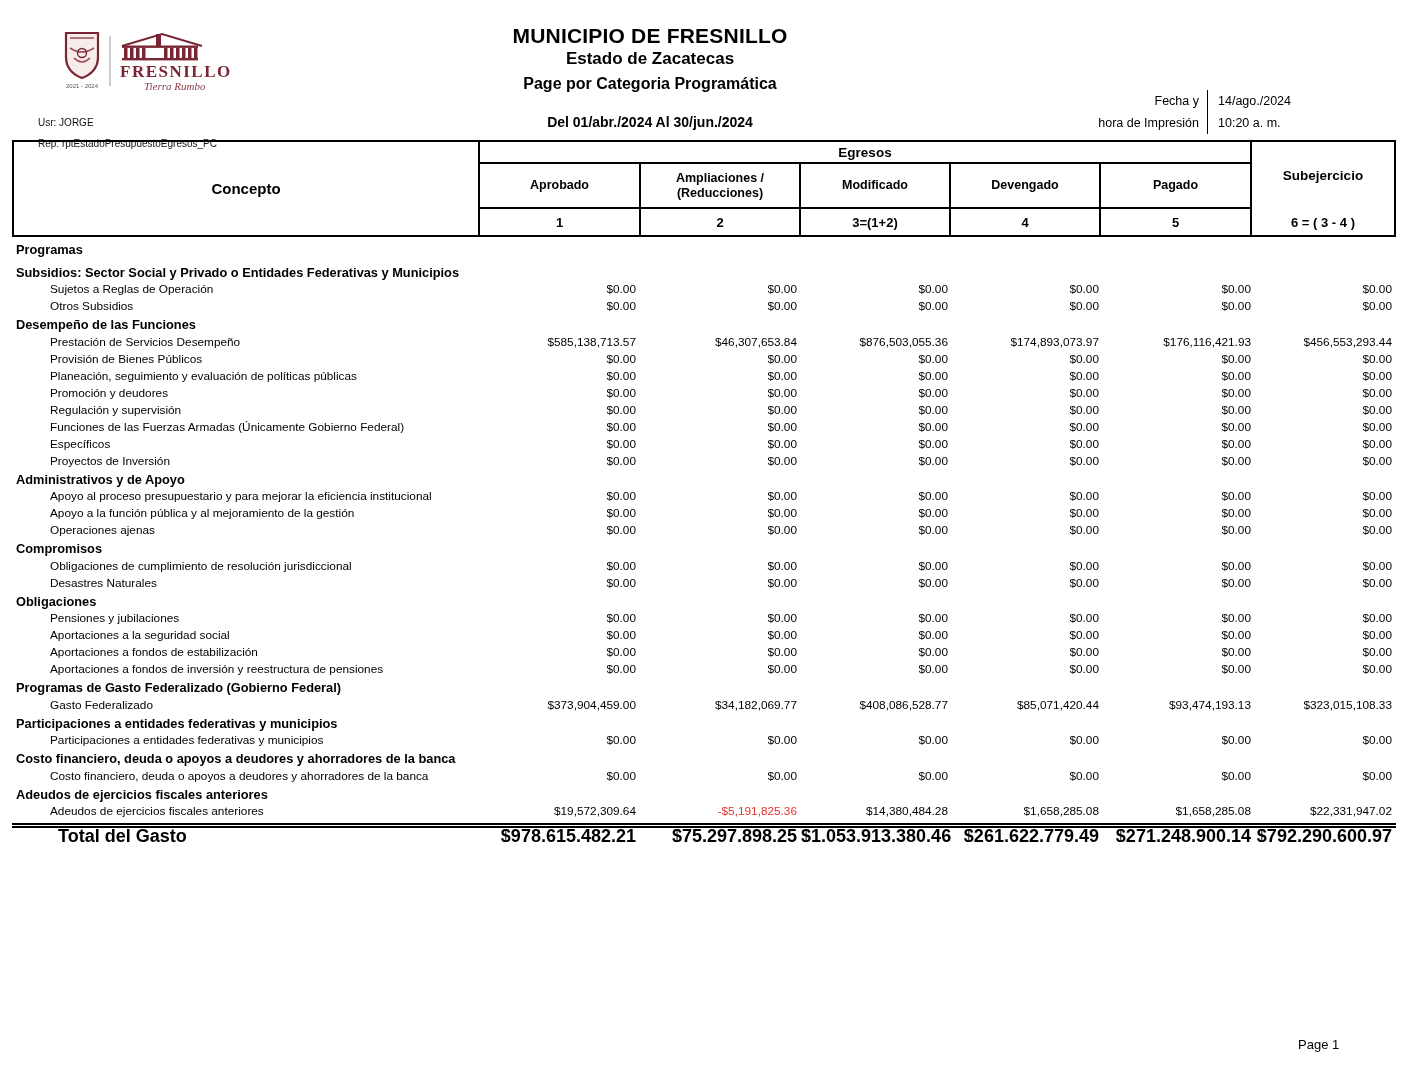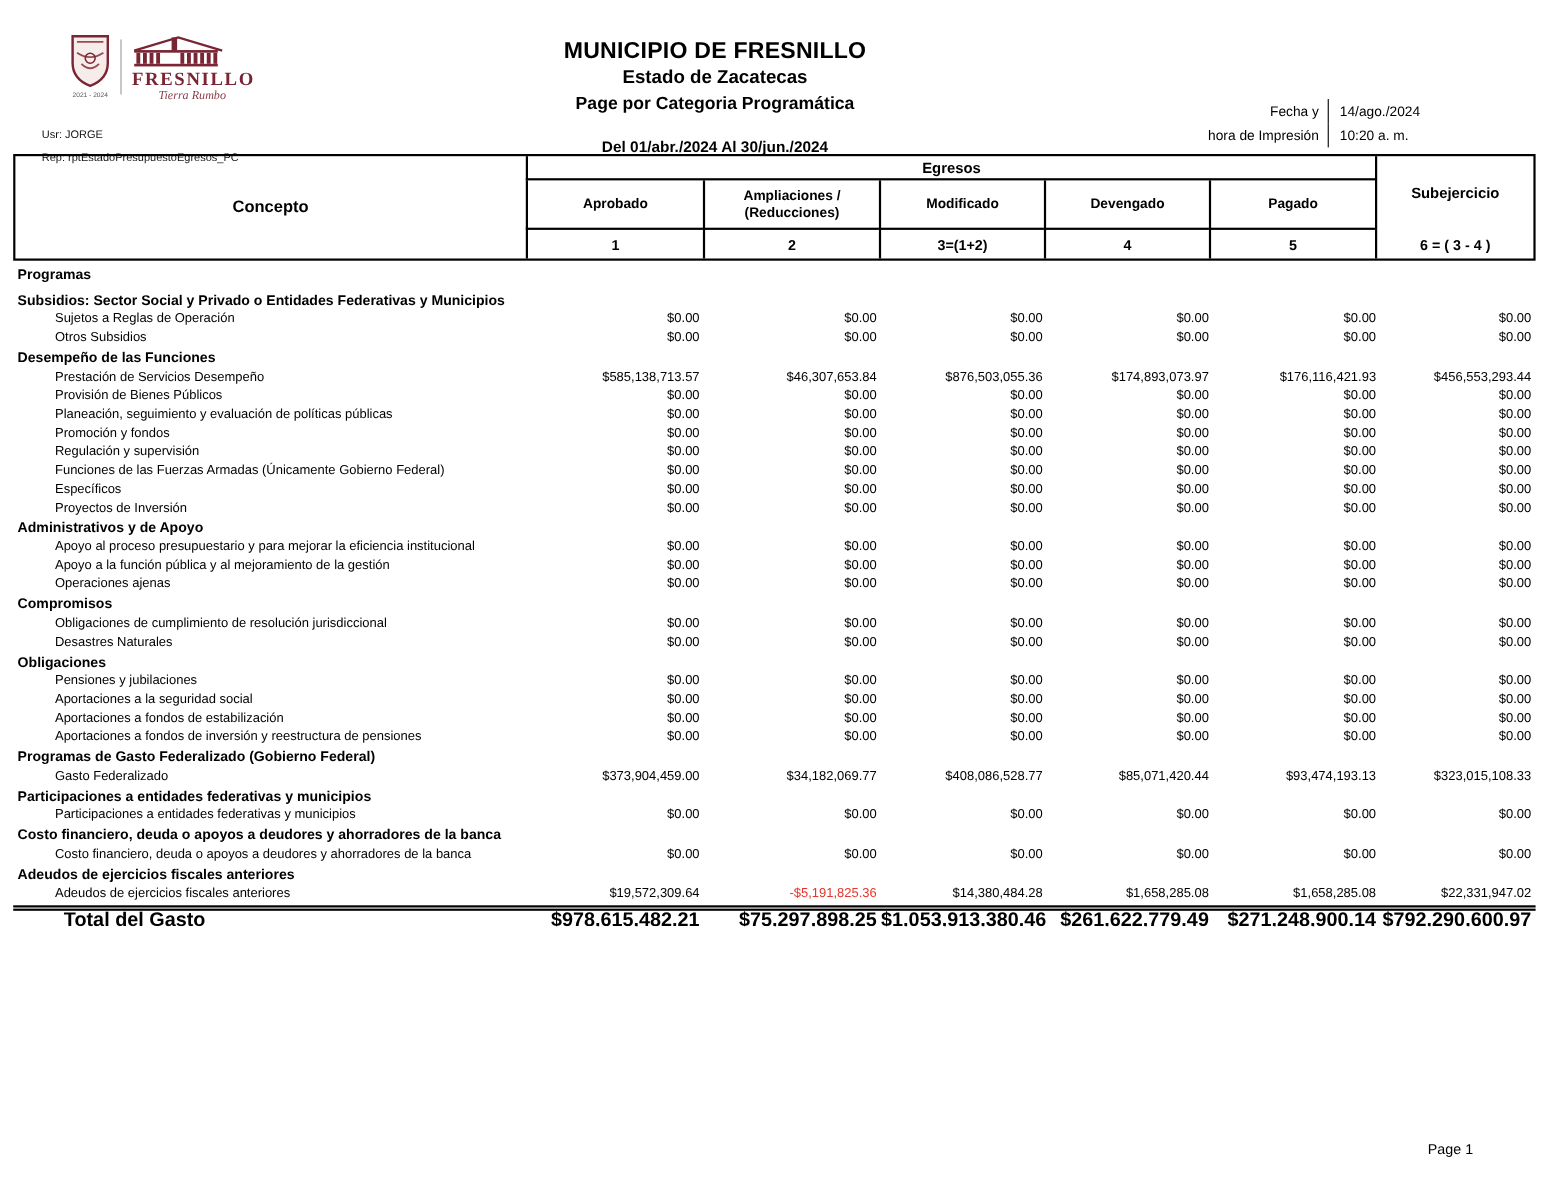--- a/index.html
+++ b/index.html
@@ -2,21 +2,21 @@
 <html><head>
 <meta charset="utf-8">
 <style>
   html,body{margin:0;padding:0;background:#fff;}
   .page{position:relative;width:1408px;height:1088px;background:#fff;overflow:hidden;
         font-family:"Liberation Sans", sans-serif;color:#000;}
 
   
   .logo{position:absolute;left:52px;top:28px;width:180px;height:70px;}
   .meta-left{position:absolute;left:38px;top:112px;font-size:10px;line-height:21px;color:#111;}
-  .title-block{position:absolute;left:330px;top:35px;width:640px;text-align:center;}
+  .title-block{position:absolute;left:330px;top:24px;width:640px;text-align:center;}
   .title-main{font-size:21px;font-weight:bold;letter-spacing:.2px;}
   .title-sub{font-size:17px;font-weight:bold;margin-top:1px;}
   .title-report{font-size:16px;font-weight:bold;margin-top:6px;}
   .title-period{font-size:14px;font-weight:bold;margin-top:21px;}
   .date-block{position:absolute;right:100px;top:90px;display:grid;
               grid-template-columns:auto auto;font-size:12.5px;}
   .date-label{text-align:right;padding:4px 8px 4px 0;}
   .date-value{border-left:1.5px solid #000;padding:4px 0 4px 10px;min-width:90px;}
 
   
@@ -168,21 +168,21 @@
         <div class="trow item">
           <div class="c-label">Planeación, seguimiento y evaluación de políticas públicas</div>
           <div class="c-val">$0.00</div>
           <div class="c-val">$0.00</div>
           <div class="c-val">$0.00</div>
           <div class="c-val">$0.00</div>
           <div class="c-val">$0.00</div>
           <div class="c-val">$0.00</div>
         </div>
         <div class="trow item">
-          <div class="c-label">Promoción y fondos</div>
+          <div class="c-label">Promoción y deudores</div>
           <div class="c-val">$0.00</div>
           <div class="c-val">$0.00</div>
           <div class="c-val">$0.00</div>
           <div class="c-val">$0.00</div>
           <div class="c-val">$0.00</div>
           <div class="c-val">$0.00</div>
         </div>
         <div class="trow item">
           <div class="c-label">Regulación y supervisión</div>
           <div class="c-val">$0.00</div>

